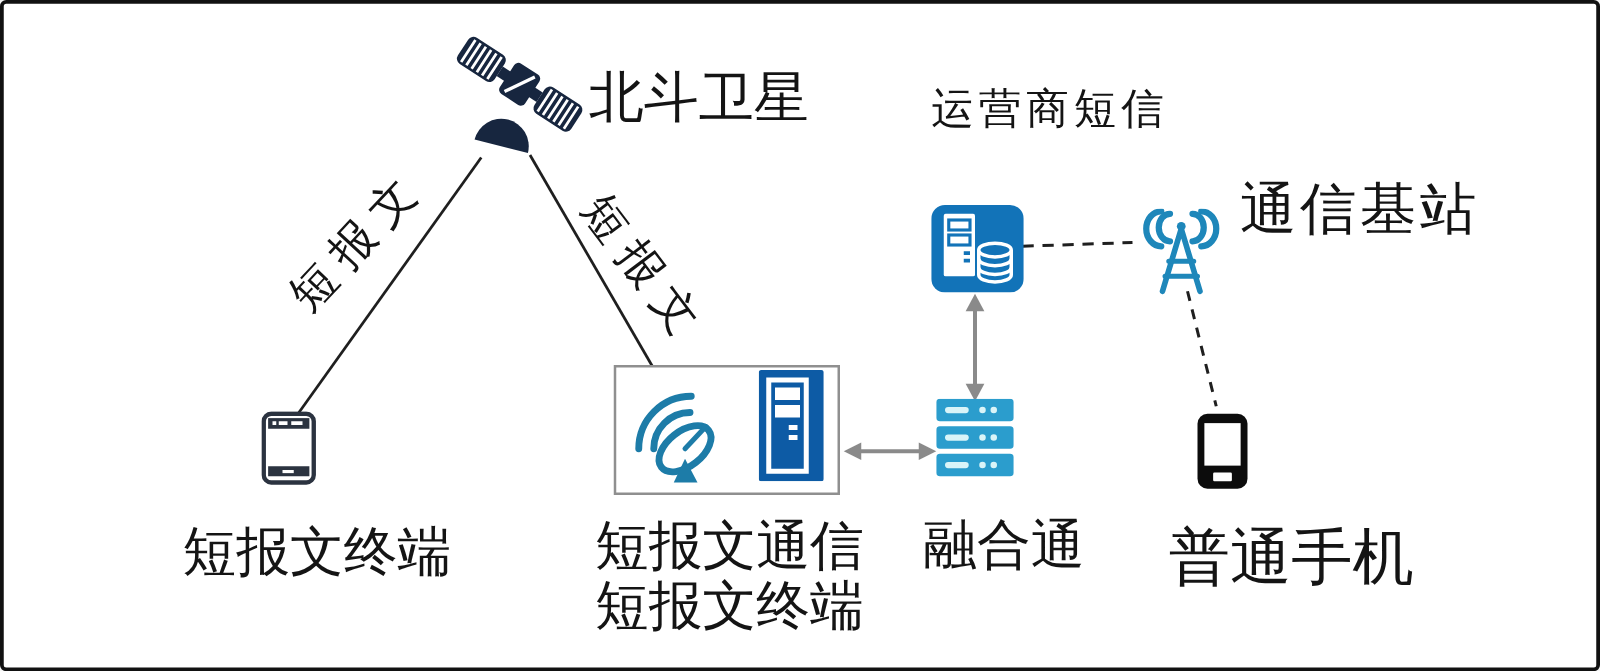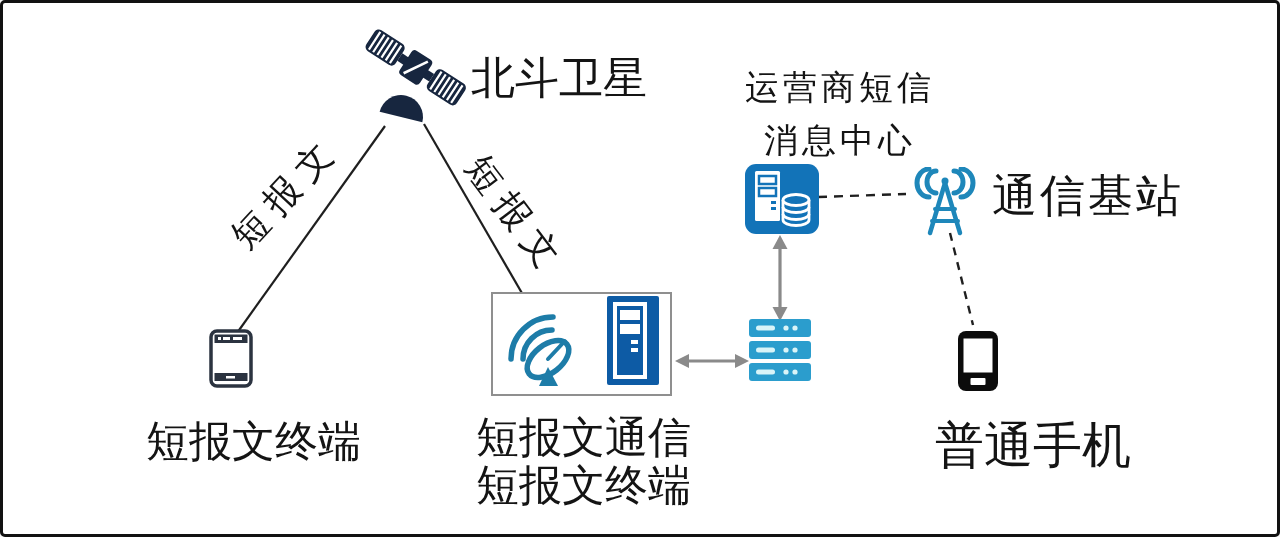--- a/index.html
+++ b/index.html
@@ -6,21 +6,21 @@
   .canvas {
     position:relative; width:1280px; height:537px; background:#ffffff;
     border:3px solid #111111; border-radius:5px; box-sizing:border-box;
     font-family:"DejaVu Serif","Liberation Serif",serif; overflow:hidden;
   }
   svg.overlay { position:absolute; left:0; top:0; width:1280px; height:537px; pointer-events:none; }
   .icon { position:absolute; }
   .label { position:absolute; color:#141414; white-space:nowrap; }
   .lbl-satellite   { left:468px; top:46px;  font-size:44px; }
   .lbl-msgcenter   { left:687px; top:58px;  width:300px; text-align:center; font-size:34px; letter-spacing:4px; line-height:53px; }
-  .lbl-basestation { left:980px; top:134px; width:210px; text-align:center; font-size:45px; letter-spacing:3px;margin-top:29px; }
+  .lbl-basestation { left:980px; top:134px; width:210px; text-align:center; font-size:45px; letter-spacing:3px; }
   .lbl-terminal    { left:108px; top:410px; width:250px; text-align:right; font-size:43px; }
   .lbl-platform    { left:438px; top:410px; width:250px; text-align:right; font-size:43px; line-height:48px; }
   .lbl-gateway     { left:700px; top:409px; width:200px; text-align:center; font-size:43px; line-height:49px; }
   .lbl-phone       { left:928px; top:410px; width:200px; text-align:right; font-size:49px; }
   .lbl-link { font-size:36px; letter-spacing:10px; width:170px; text-align:center; }
   .lbl-link-left  { left:198px; top:165px; transform:rotate(-47deg); transform-origin:center; }
   .lbl-link-right { left:427px; top:188px; transform:rotate(53deg);  transform-origin:center; }
   .platform-box {
     position:absolute; left:488px; top:289px; width:181px; height:104px;
     border:2.5px solid #8f8f8f; box-sizing:border-box; background:#ffffff;
@@ -144,33 +144,33 @@
   <svg class="icon" style="left:954px; top:327px;" width="42" height="62" viewBox="0 0 42 62">
     <rect x="1" y="1" width="40" height="60" rx="8" fill="#0c0c0c"></rect>
     <rect x="6.5" y="8.5" width="29" height="34" fill="#ffffff"></rect>
     <rect x="13.5" y="48" width="15" height="7" rx="1" fill="#ffffff"></rect>
   </svg>
 
   <div class="label lbl-satellite">北斗卫星</div>
 
   <div class="label lbl-msgcenter">
     <div>运营商短信</div>
-    <div>消息中心</div>
   </div>
 
   <div class="label lbl-basestation">通信基站</div>
 
   <div class="label lbl-terminal">短报文终端</div>
 
   <div class="label lbl-platform">
     <div>短报文通信</div>
     <div>短报文终端</div>
   </div>
 
   <div class="label lbl-gateway">
+    <div>融合通</div>
   </div>
 
   <div class="label lbl-phone">普通手机</div>
 
   <div class="label lbl-link lbl-link-left">短报文</div>
   <div class="label lbl-link lbl-link-right">短报文</div>
 
 </div>
 
 </body></html>

